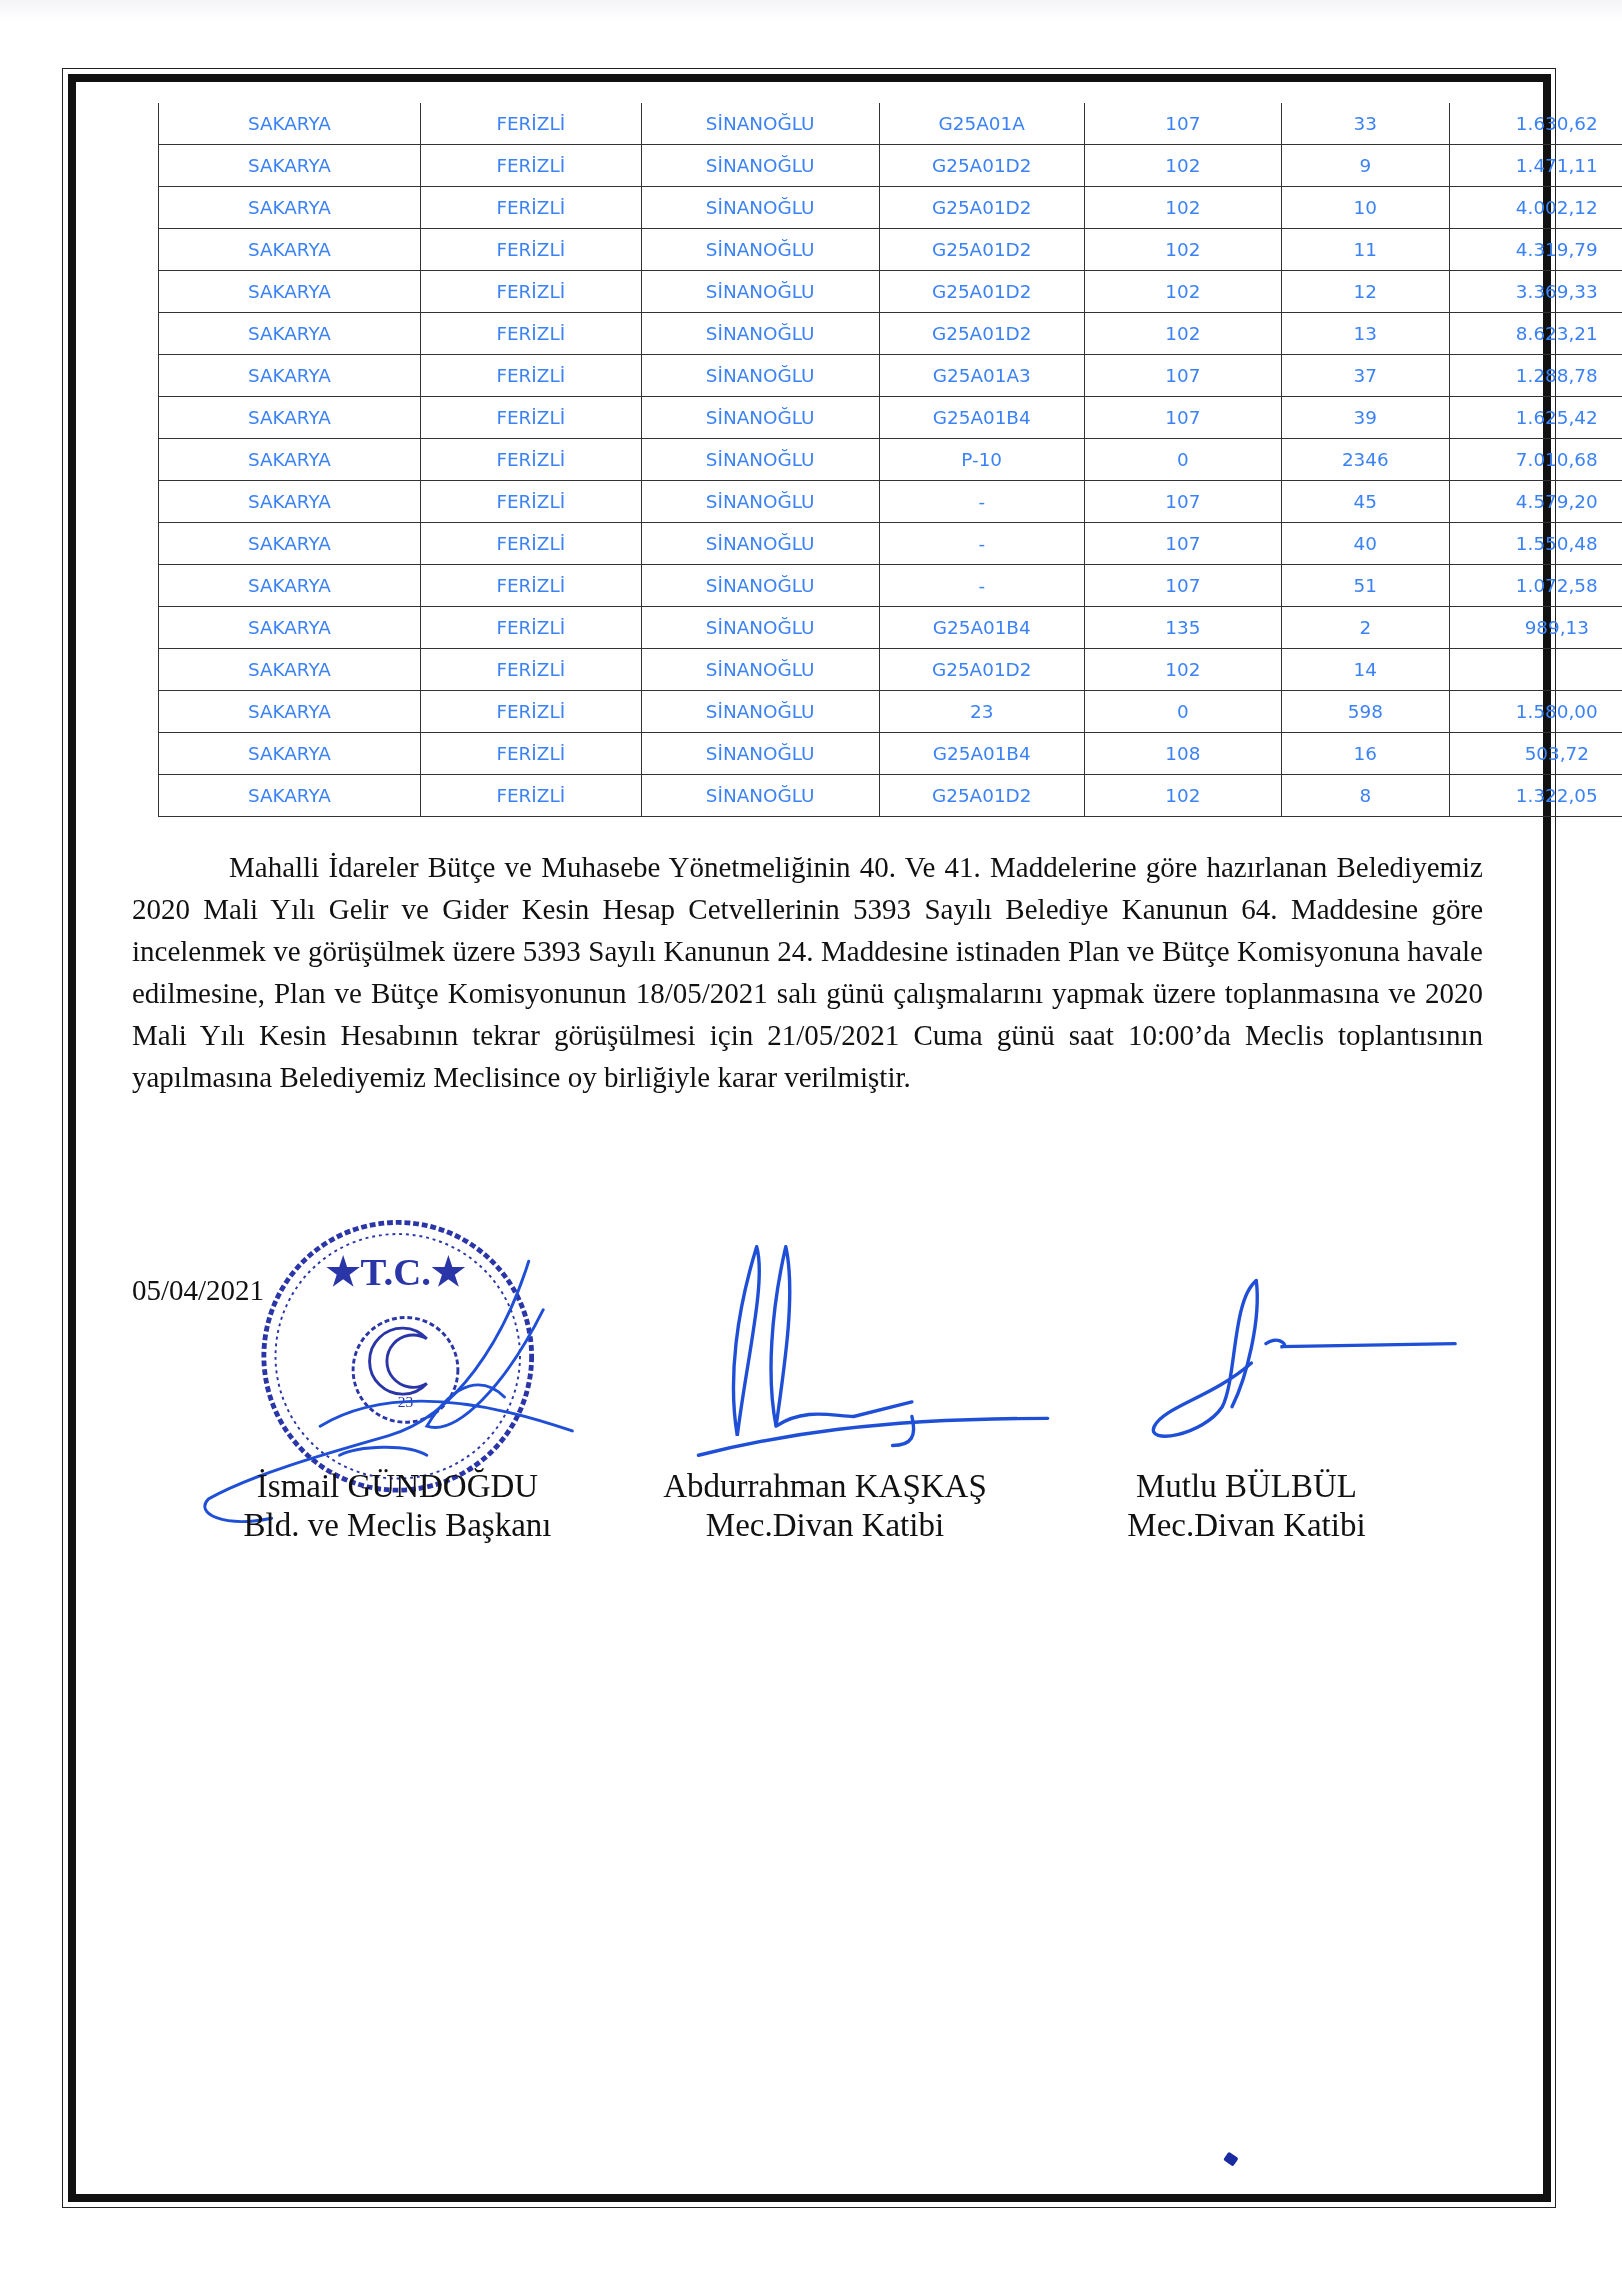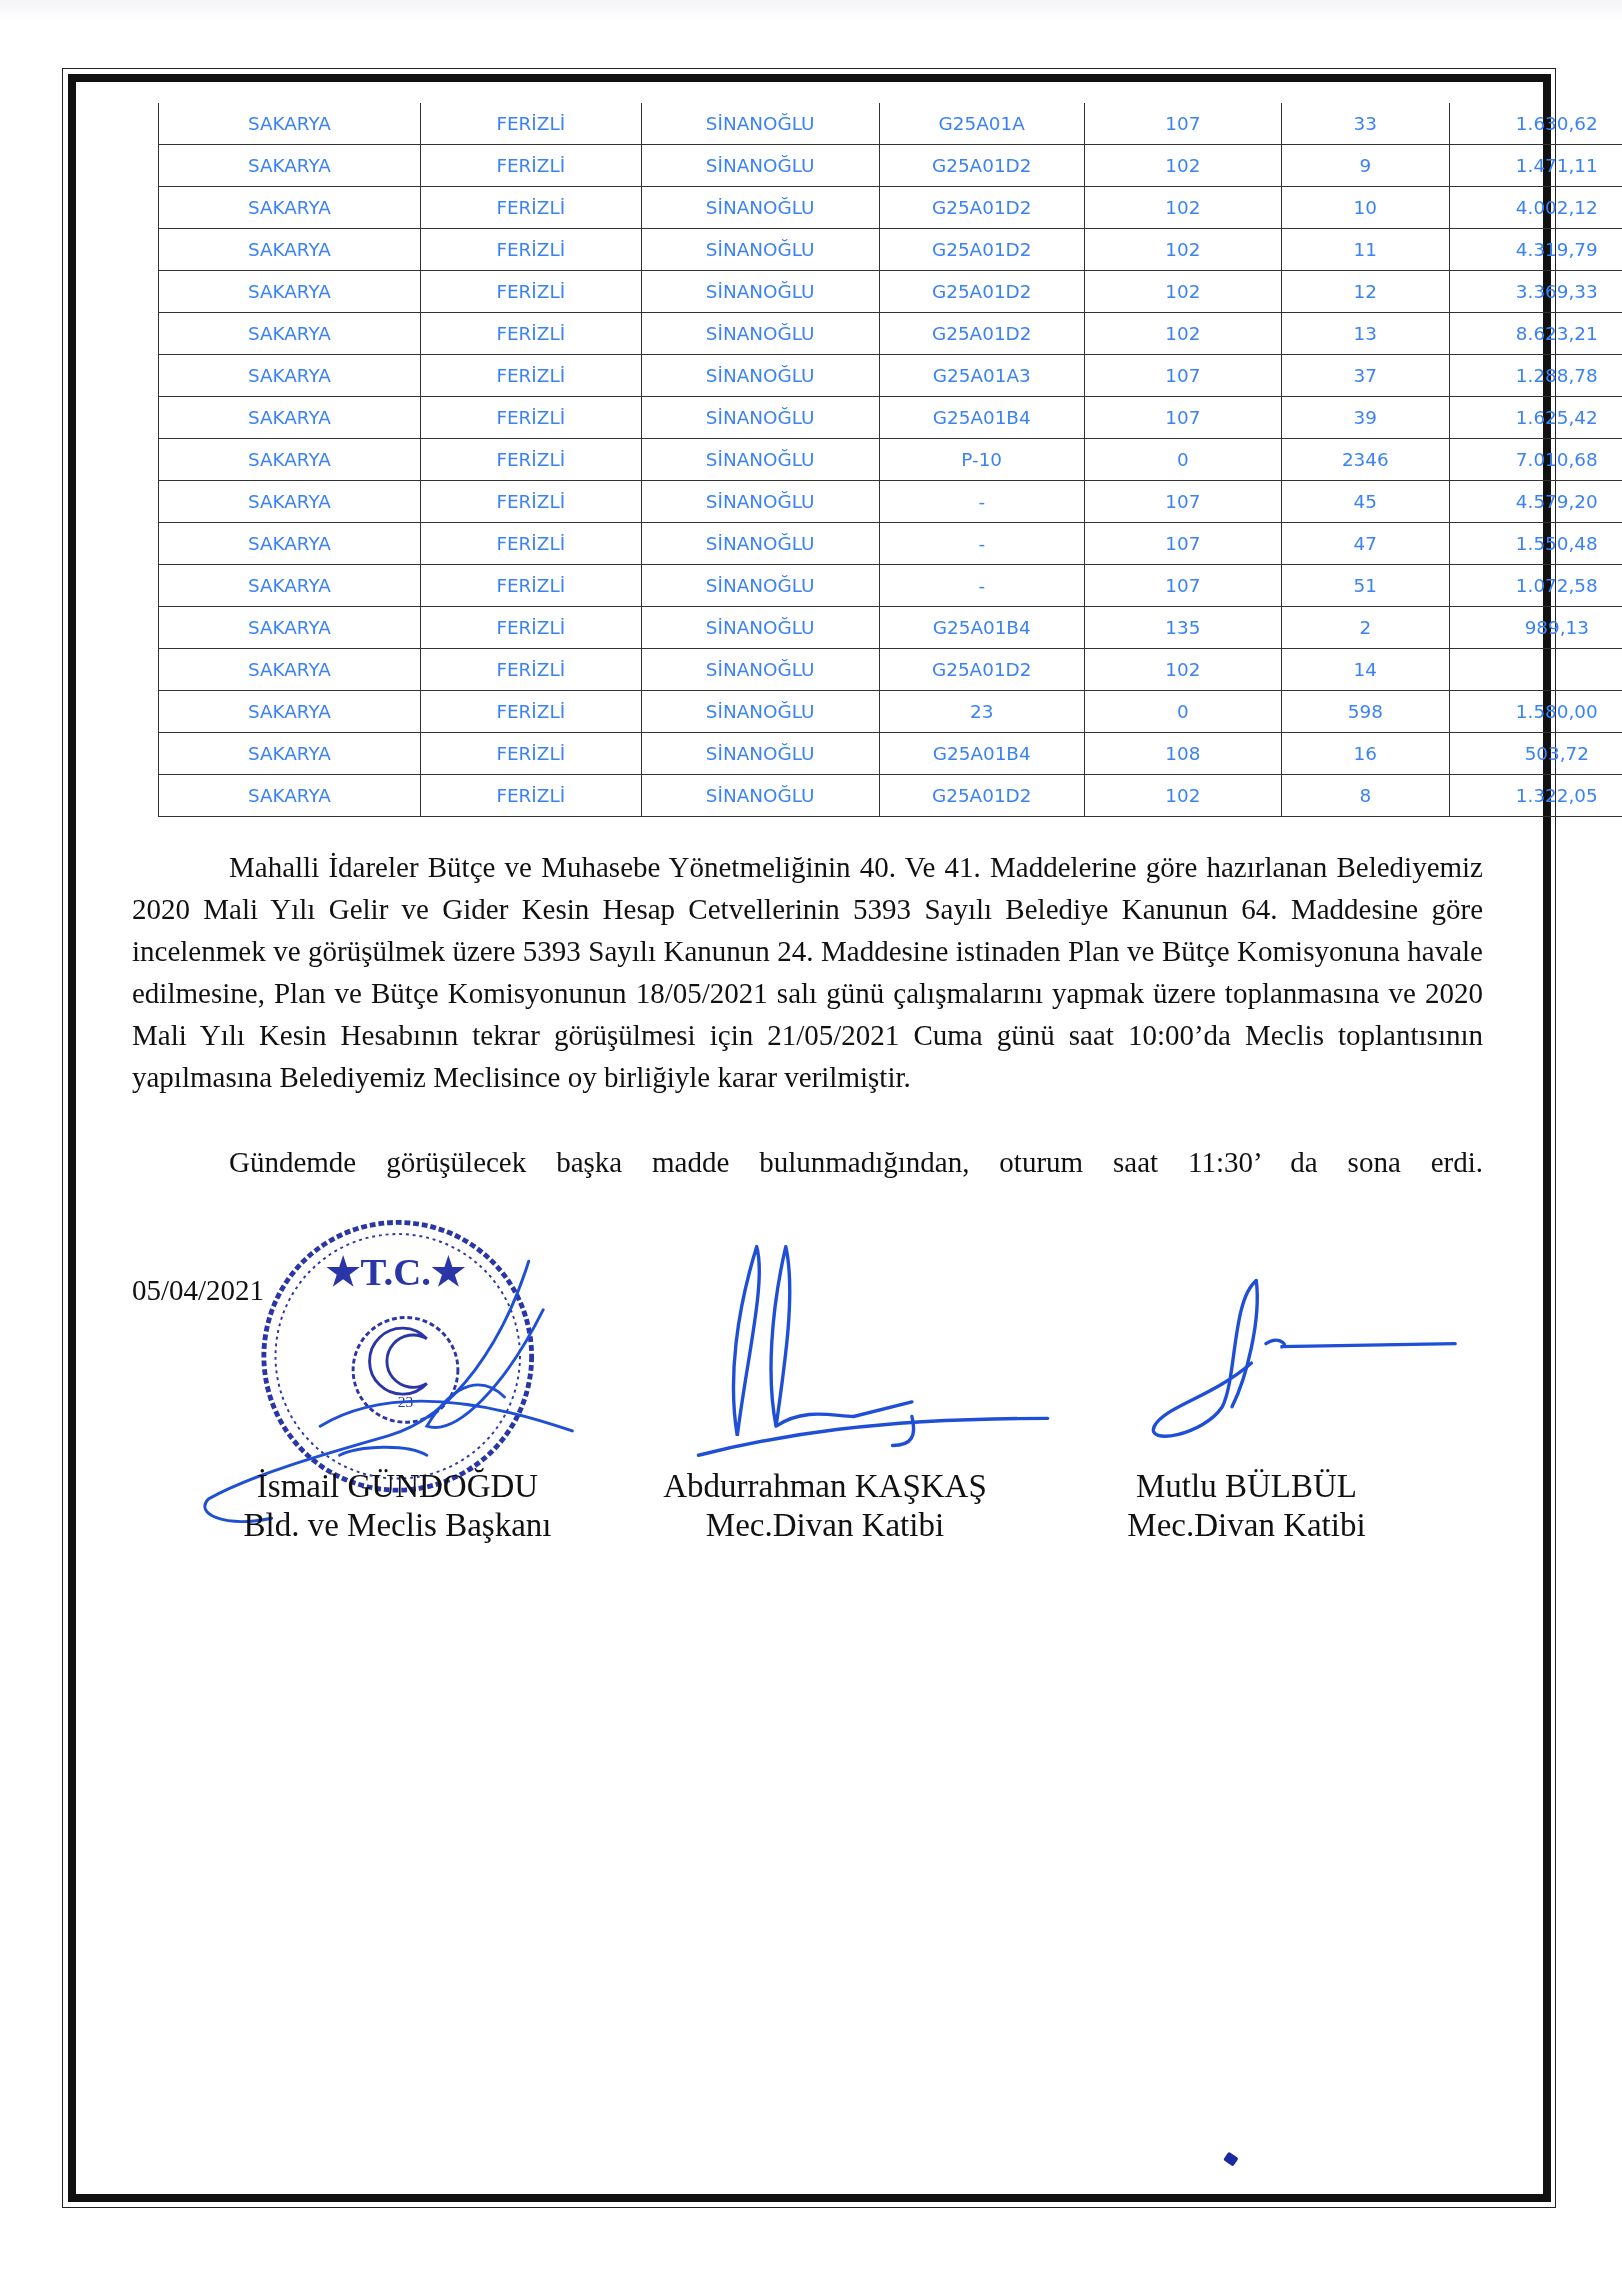--- a/index.html
+++ b/index.html
@@ -125,21 +125,21 @@
         <td class="c4">107</td>
         <td class="c5">45</td>
         <td class="c6">4.579,20</td>
       </tr>
       <tr>
         <td class="c0">SAKARYA</td>
         <td class="c1">FERİZLİ</td>
         <td class="c2">SİNANOĞLU</td>
         <td class="c3">-</td>
         <td class="c4">107</td>
-        <td class="c5">47</td>
+        <td class="c5">40</td>
         <td class="c6">1.550,48</td>
       </tr>
       <tr>
         <td class="c0">SAKARYA</td>
         <td class="c1">FERİZLİ</td>
         <td class="c2">SİNANOĞLU</td>
         <td class="c3">-</td>
         <td class="c4">107</td>
         <td class="c5">51</td>
         <td class="c6">1.072,58</td>
@@ -187,21 +187,20 @@
         <td class="c3">G25A01D2</td>
         <td class="c4">102</td>
         <td class="c5">8</td>
         <td class="c6">1.322,05</td>
       </tr>
     </tbody>
 </table>
 
 <div class="section">
   <p>Mahalli İdareler Bütçe ve Muhasebe Yönetmeliğinin 40. Ve 41. Maddelerine göre hazırlanan Belediyemiz 2020 Mali Yılı Gelir ve Gider Kesin Hesap Cetvellerinin 5393 Sayılı Belediye Kanunun 64. Maddesine göre incelenmek ve görüşülmek üzere 5393 Sayılı Kanunun 24. Maddesine istinaden Plan ve Bütçe Komisyonuna havale edilmesine, Plan ve Bütçe Komisyonunun 18/05/2021 salı günü çalışmalarını yapmak üzere toplanmasına ve 2020 Mali Yılı Kesin Hesabının tekrar görüşülmesi için 21/05/2021 Cuma günü saat 10:00’da Meclis toplantısının yapılmasına Belediyemiz Meclisince oy birliğiyle karar verilmiştir.</p>
-  <p class="closing">Gündemde görüşülecek başka madde bulunmadığından, oturum saat 11:30’ da sona erdi.</p>
 </div>
 <div class="date">05/04/2021</div>
 
 <svg class="overlay" viewBox="0 0 1672 2347">
   <g fill="none" stroke="#2a35a8">
     <circle cx="410" cy="1398" r="138" stroke-width="5" stroke-dasharray="6 3"></circle>
     <circle cx="410" cy="1398" r="126" stroke-width="2" stroke-dasharray="3 4"></circle>
     <circle cx="418" cy="1412" r="54" stroke-width="3" stroke-dasharray="5 3"></circle>
     <path d="M440 1380 a34 34 0 1 0 0 46 a27 27 0 1 1 0 -46" stroke-width="3"></path>
     <text x="408" y="1325" text-anchor="middle" font-family="Liberation Serif, serif" font-size="40" font-weight="bold" fill="#2a35a8" stroke="none">★T.C.★</text>

